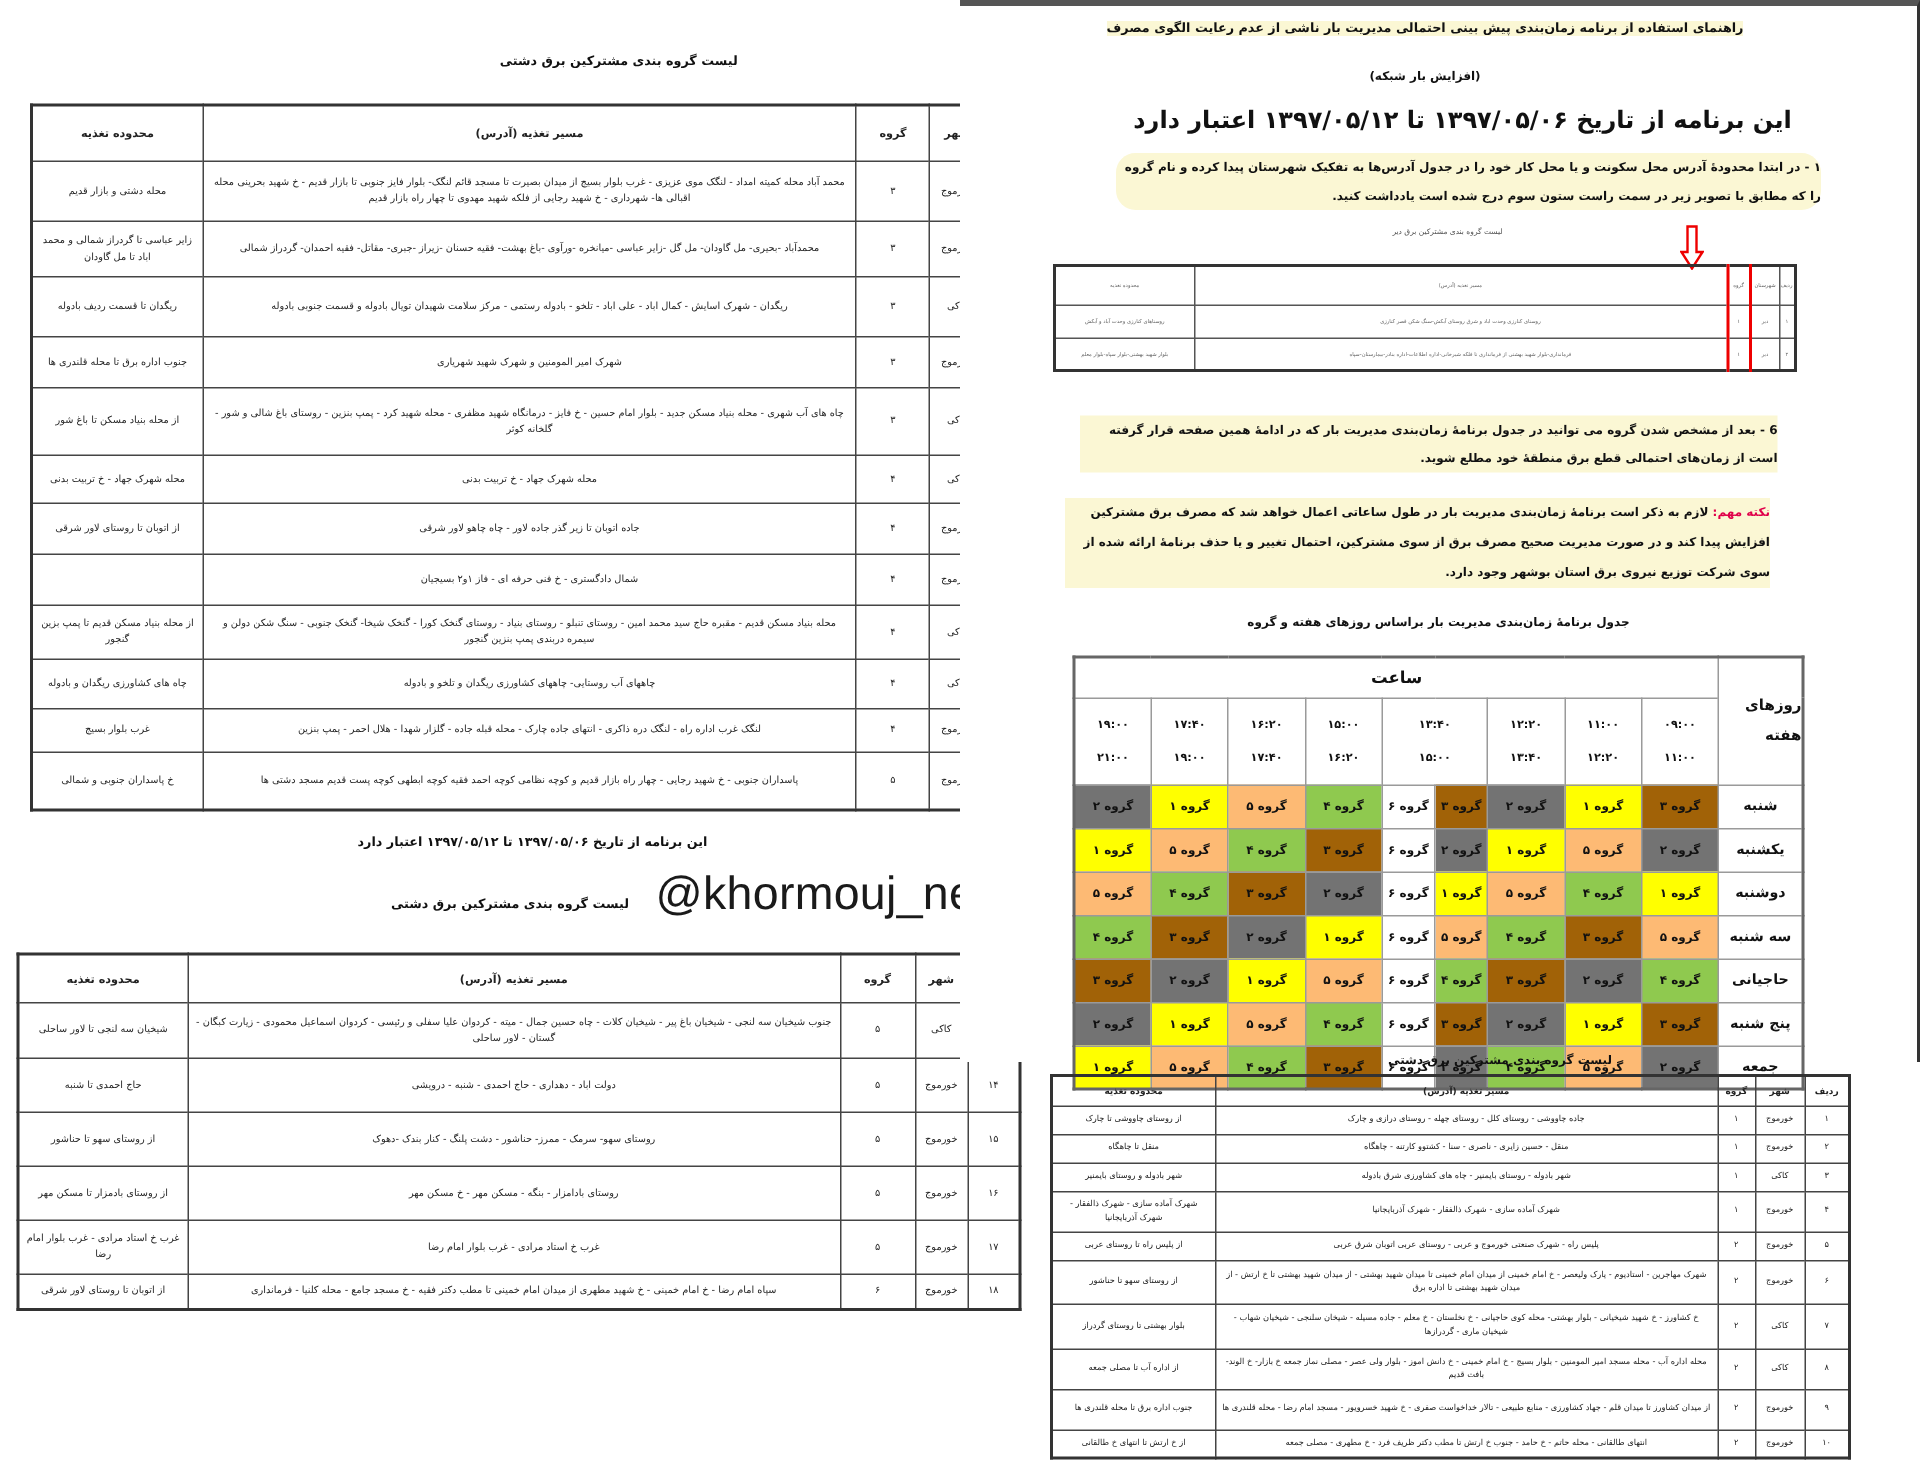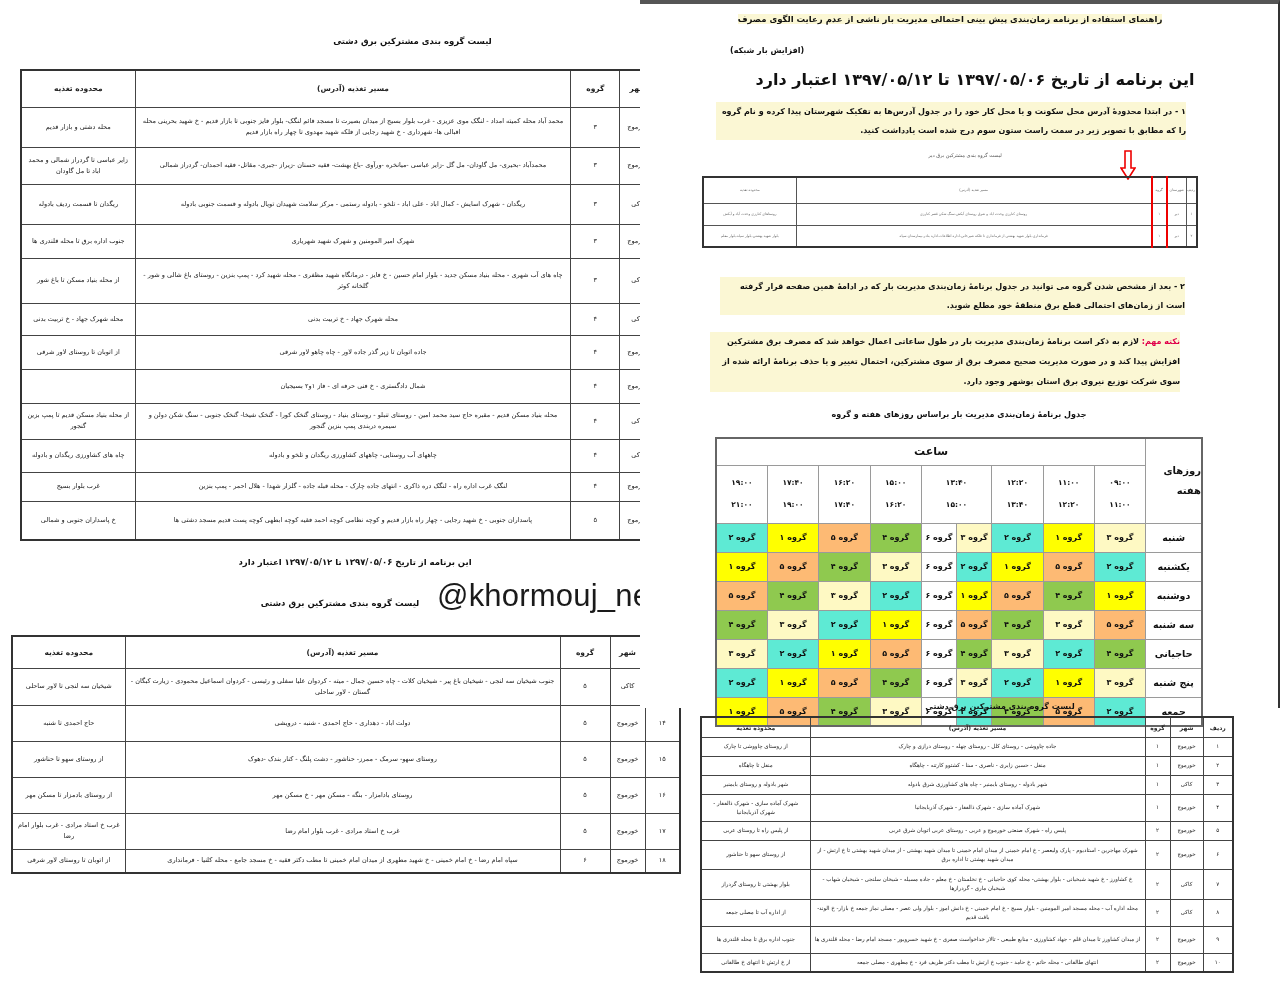--- a/index.html
+++ b/index.html
@@ -32,22 +32,22 @@
   
   #guide { left: 640px; top: 0; width: 640px; height: 708px; border-top: 4px solid #555; border-right: 2px solid #333; background: #fff; }
   .hl { background: #fbf7d4; }
 
   #sched { left: 715px; top: 437px; width: 488px; }
   #sched table { border-collapse: collapse; width: 100%; direction: rtl; table-layout: fixed; border: 2px solid #666; }
   #sched td { border: 1px solid #9a9a9a; text-align: center; vertical-align: middle; font-size: 8px; font-weight: bold; height: 29px; }
   #sched .hdr-time td { height: 58px; font-size: 7.5px; line-height: 22px; }
   #sched .day { font-size: 9.5px; font-weight: bold; background: #fff; }
   .g1 { background: #ffff00; }
-  .g2 { background: #5eead4; }
-  .g3 { background: #fef9c3; }
+  .g2 { background: #737373; }
+  .g3 { background: #a16207; }
   .g4 { background: #8fc94f; }
   .g5 { background: #fdba74; }
   .g6 { background: #ffffff; }
 
   #example { left: 702px; top: 176px; width: 496px; }
   #example table { border-collapse: collapse; width: 100%; direction: rtl; table-layout: fixed; border: 2px solid #333; }
   #example td { border: 1px solid #555; font-size: 3.5px; color: #666; text-align: center; height: 22px; padding: 1px; }
   #example tr:first-child td { height: 26px; }
 </style>
 </head>
@@ -231,26 +231,26 @@
         </tr>
       </tbody>
   </table>
 </div>
 
 <div id="guide" class="abs"></div>
 
 <div class="abs rtl" style="left:730px; top:14px; width:440px; text-align:center; font-size:8.5px; font-weight:bold;">
   <span class="hl">راهنمای استفاده از برنامه زمان‌بندی پیش بینی احتمالی مدیریت بار ناشی از عدم رعایت الگوی مصرف</span>
 </div>
-<div class="abs rtl" style="left:730px; top:46px; width:440px; text-align:left; font-size:8px; font-weight:bold;">
+<div class="abs rtl" style="left:730px; top:46px; width:440px; text-align:center; font-size:8px; font-weight:bold;">
   <span>(افزایش بار شبکه)</span>
 </div>
 <div class="abs rtl" style="left:740px; top:70px; width:470px; text-align:center; font-size:16px; font-weight:bold;">این برنامه از تاریخ ۱۳۹۷/۰۵/۰۶ تا ۱۳۹۷/۰۵/۱۲ اعتبار دارد</div>
 
-<div class="abs rtl hl" style="left:716px; top:102px; width:470px; font-size:8px; font-weight:bold; line-height:19px;">۱ - در ابتدا محدودهٔ آدرس محل سکونت و یا محل کار خود را در جدول آدرس‌ها به تفکیک شهرستان پیدا کرده و نام گروه را که مطابق با تصویر زیر در سمت راست ستون سوم درج شده است یادداشت کنید.</div>
+<div class="abs rtl hl" style="left:744px; top:102px; width:470px; font-size:8px; font-weight:bold; line-height:19px;border-radius:13px;">۱ - در ابتدا محدودهٔ آدرس محل سکونت و یا محل کار خود را در جدول آدرس‌ها به تفکیک شهرستان پیدا کرده و نام گروه را که مطابق با تصویر زیر در سمت راست ستون سوم درج شده است یادداشت کنید.</div>
 
 <div class="abs rtl" style="left:870px; top:152px; width:190px; text-align:center; font-size:5px; color:#555;">لیست گروه بندی مشترکین برق دیر</div>
 
 <div class="abs" style="left:1120px; top:150px; width:16px; height:30px;">
   <svg width="16" height="30" viewBox="0 0 16 30">
       <path d="M5 1 H11 V18 H15 L8 29 L1 18 H5 Z" fill="#fff" stroke="#e00" stroke-width="1.6"></path>
     </svg>
 </div>
 
 <div id="example" class="abs">
@@ -281,21 +281,21 @@
       <td>۲</td>
       <td>دیر</td>
       <td style="border-left:2px solid #e00; border-right:2px solid #e00;">۱</td>
       <td>فرمانداری-بلوار شهید بهشتی از فرمانداری تا فلکه شیرخانی-اداره اطلاعات-اداره بنادر-بیمارستان-سپاه</td>
       <td>بلوار شهید بهشتی-بلوار سپاه-بلوار معلم</td>
     </tr>
   </tbody>
     </table>
 </div>
 
-<div class="abs rtl hl" style="left:720px; top:277px; width:465px; font-size:8px; font-weight:bold; line-height:19px;">۲ - بعد از مشخص شدن گروه می توانید در جدول برنامهٔ زمان‌بندی مدیریت بار که در ادامهٔ همین صفحه قرار گرفته است از زمان‌های احتمالی قطع برق منطقهٔ خود مطلع شوید.</div>
+<div class="abs rtl hl" style="left:720px; top:277px; width:465px; font-size:8px; font-weight:bold; line-height:19px;">6 - بعد از مشخص شدن گروه می توانید در جدول برنامهٔ زمان‌بندی مدیریت بار که در ادامهٔ همین صفحه قرار گرفته است از زمان‌های احتمالی قطع برق منطقهٔ خود مطلع شوید.</div>
 
 <div class="abs rtl hl" style="left:710px; top:332px; width:470px; font-size:8px; font-weight:bold; line-height:20px;">
   <span style="color:#e0004a;">نکته مهم:</span><span> لازم به ذکر است برنامهٔ زمان‌بندی مدیریت بار در طول ساعاتی اعمال خواهد شد که مصرف برق مشترکین افزایش پیدا کند و در صورت مدیریت صحیح مصرف برق از سوی مشترکین، احتمال تغییر و یا حذف برنامهٔ ارائه شده از سوی شرکت توزیع نیروی برق استان بوشهر وجود دارد.</span>
 </div>
 
 <div class="abs rtl" style="left:715px; top:410px; width:488px; text-align:center; font-size:8px; font-weight:bold;">جدول برنامهٔ زمان‌بندی مدیریت بار براساس روزهای هفته و گروه</div>
 
 <div id="sched" class="abs">
   <table>
     <colgroup>

